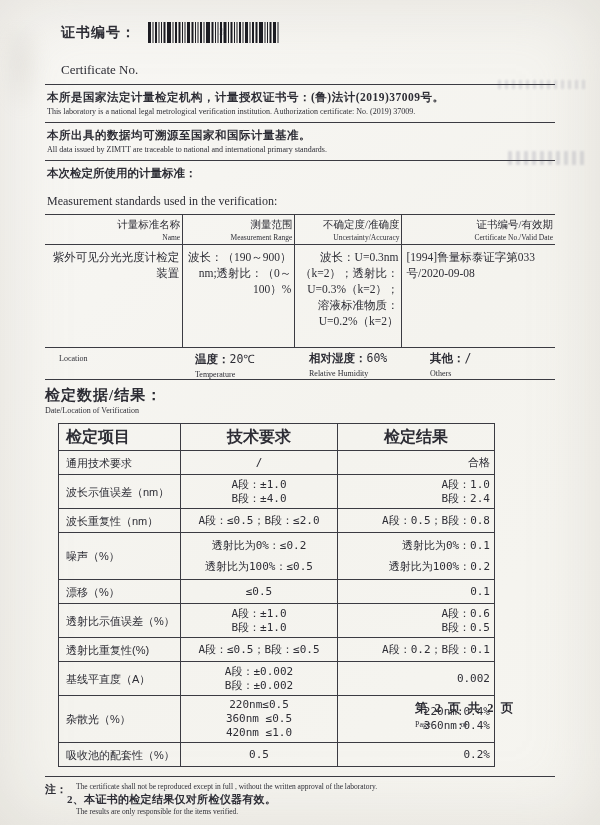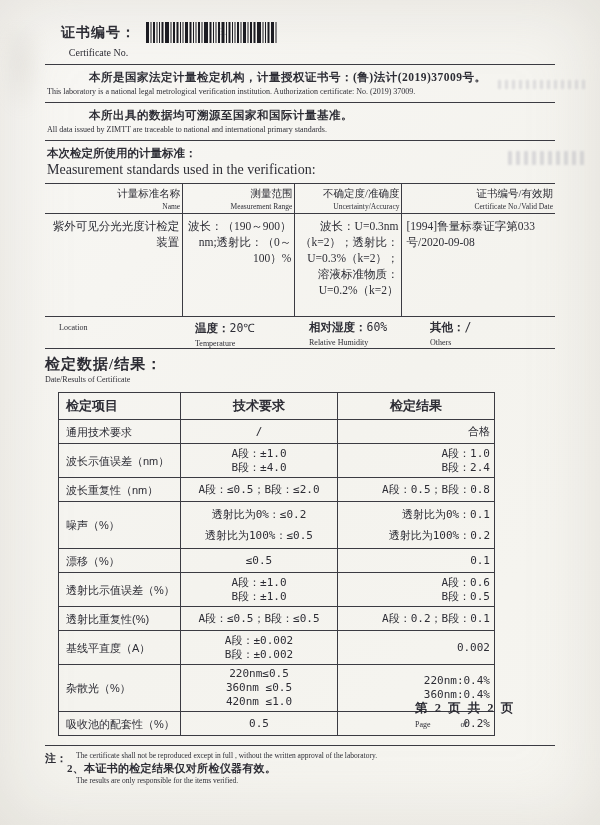--- a/index.html
+++ b/index.html
@@ -12,34 +12,34 @@
     color:#2d2d35;
   }
   .content { position:absolute; left:45px; top:24px; width:510px; }
 
   
   .hdr { display:flex; align-items:flex-start; padding-bottom:6px; }
   .title-zh { font-size:17px; font-weight:bold; letter-spacing:1px; white-space:nowrap; }
   .title-en { font-size:9px; margin-top:3px; color:#34343c; }
   .certno-block { margin-left:16px; white-space:nowrap; }
   .certno-zh { font-size:14px; font-weight:bold; letter-spacing:1px; }
-  .certno-en { font-size:10px; margin-top:5px;text-align:center; }
+  .certno-en { font-size:13px; margin-top:20px; }
   .barcode-block { margin-left:10px; margin-top:-2px; text-align:center; }
   .barcode-num { font-size:12px; letter-spacing:2px; margin-top:1px; }
 
   .rule  { border:none; border-top:1.7px solid #3b3b42; margin:0; }
 
   .stmt { padding:5px 0 6px 2px; }
-  .stmt-zh { font-size:11.5px; font-weight:bold; letter-spacing:.5px;margin-left:42px; }
+  .stmt-zh { font-size:11.5px; font-weight:bold; letter-spacing:.5px; }
   .stmt-en { font-size:8px; margin-top:2px; }
 
   
   .sec-head { padding:5px 0 2px 2px; }
   .sec-head-zh { font-size:11.5px; font-weight:bold; }
-  .sec-head-en { font-size:14px; margin-top:1px; }
+  .sec-head-en { font-size:12px; margin-top:13px; }
 
   .std-table { width:100%; border-collapse:collapse; table-layout:fixed; margin-top:3px;
                border-top:1.7px solid #3b3b42; border-bottom:1.7px solid #3b3b42; }
   .std-table th, .std-table td { border-left:1px solid #3b3b42; border-right:1px solid #3b3b42;
                padding:2px 3px; text-align:right; vertical-align:top; }
   .std-table tr > *:first-child { border-left:none; }
   .std-table tr > *:last-child  { border-right:none; }
   .std-table thead th { border-bottom:1px solid #3b3b42; font-weight:normal; padding:3px 2px 2px; }
   .std-h-zh { font-size:10.5px; }
   .std-h-en { font-size:7.5px; margin-top:1px; }
@@ -56,21 +56,21 @@
   .typed { font-family:"DejaVu Sans Mono",monospace; }
 
   
   .res-head { margin-top:6px; }
   .res-head-zh { font-size:15px; font-weight:bold; letter-spacing:1px; }
   .res-head-en { font-size:8px; margin-top:1px; }
 
   .res-table { border-collapse:collapse; margin:8px 0 0 13px; table-layout:fixed; }
   .res-table th, .res-table td { border:1.3px solid #3b3b42; font-size:11px;
         padding:2px 4px; white-space:pre-line; line-height:14px; }
-  .res-table th { font-size:13px; font-weight:bold; height:22px; }
+  .res-table th { font-size:16px; font-weight:bold; height:22px; }
   .res-table th:first-child, .res-table td:first-child { text-align:left; padding-left:7px; width:110px; }
   .res-table td:nth-child(2) { text-align:center; width:148px; }
   .res-table td:nth-child(3) { text-align:right; width:148px; }
   .res-table th:nth-child(2), .res-table th:nth-child(3) { text-align:center; }
   .res-item { font-family:"Liberation Sans","DejaVu Sans",sans-serif; font-size:10.8px; }
   tr.rh-s td { height:19px; }
   tr.rh-m td { height:29px; }
   tr.rh-l td { height:40px; }
   tr.rh-n td { height:42px; line-height:21px; }
 
@@ -230,21 +230,21 @@
       <div class="env-f env-f4">
         <div class="env-line1"><span class="env-label">其他：</span><span class="typed">/</span></div>
         <div class="env-en">Others</div>
       </div>
     </div>
 
     <hr class="rule">
 
     <div class="res-head">
       <div class="res-head-zh">检定数据/结果：</div>
-      <div class="res-head-en">Date/Results of Certificate</div>
+      <div class="res-head-en">Date/Location of Verification</div>
     </div>
 
     <table class="res-table">
       <thead>
         <tr>
           <th>检定项目</th>
           <th>技术要求</th>
           <th>检定结果</th>
         </tr>
       </thead>

